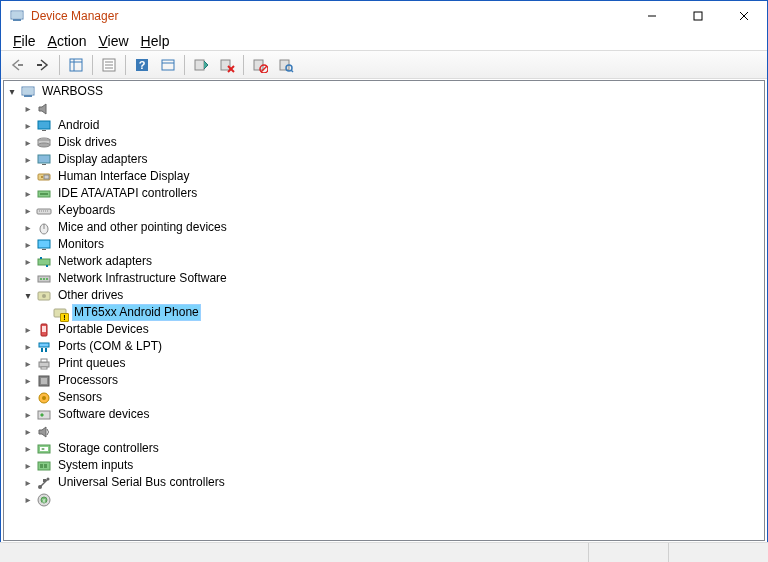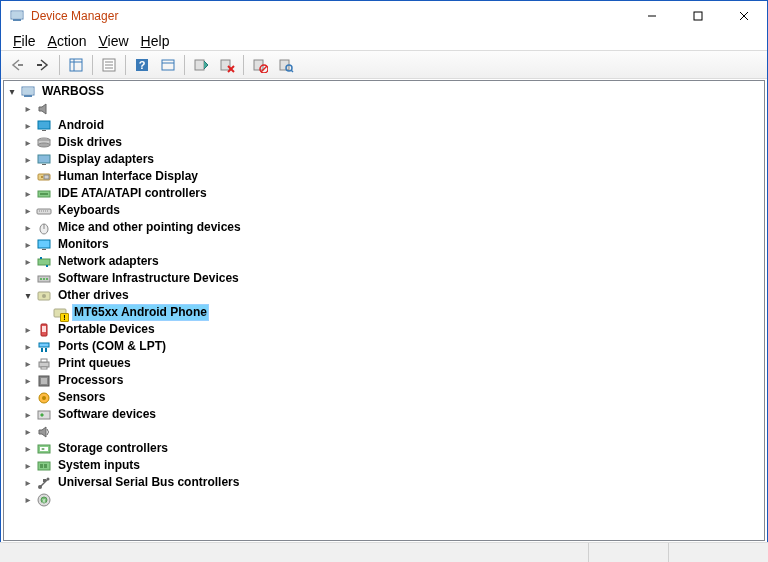--- a/index.html
+++ b/index.html
@@ -20,21 +20,21 @@
   .tb-btn { width:24px; height:22px; display:flex; align-items:center; justify-content:center; border:1px solid transparent; }
   
   .tree-area { position:absolute; top:80px; left:3px; right:3px; bottom:21px; border:1px solid #828790; overflow:auto; background:#fff;}
   .tree { padding: 2px 0; font-size:12px; user-select:none; }
   .node { display:flex; align-items:center; height:17px; line-height:17px; white-space:nowrap; }
   .expander { width:16px; text-align:center; font-size:10px; color:#6a6a6a; cursor:pointer; flex-shrink:0;}
   .expander.open { color:#404040; }
   .blank { width:16px; flex-shrink:0; display:inline-block;}
   .dev-icon { width:16px; height:16px; margin-right:4px; flex-shrink:0; display:flex; align-items:center; justify-content:center; position:relative;}
   .dev-icon svg { width:16px; height:16px; }
-  .label { padding: 0 2px; font-weight: bold; }
+  .label { padding: 0 2px; }
   .label.selected { background:#7dd3fc; border:1px solid #99d1ff; padding:0 1px; line-height:15px;}
   
   .statusbar { position:absolute; bottom:0; left:0; right:0; height:20px; background:#f0f0f0; border-top:1px solid #dcdcdc;}
   .statusbar .cell { position:absolute; top:0; bottom:0; border-left:1px solid #d0d0d0; }
   .statusbar .cell.c1 { right:0; width:100px;}
   .statusbar .cell.c2 { right:100px; width:80px;}
   
   .warn-badge { position:absolute; right:-1px; bottom:-1px; width:9px; height:9px; background:#ffd800; border:1px solid #b09000; border-radius:1px; font-size:7px; line-height:7px; text-align:center; color:#000; font-weight:bold;}
 </style>
 </head>
@@ -261,21 +261,21 @@
         <span class="label">Network adapters</span>
       </div>
       <div class="node">
         <span class="blank"></span>
         <span class="expander">▸</span>
         <span class="dev-icon">
           <svg viewBox="0 0 16 16">
             <use href="#i-netinfra"></use>
           </svg>
         </span>
-        <span class="label">Software Infrastructure Devices</span>
+        <span class="label">Network Infrastructure Software</span>
       </div>
       <div class="node">
         <span class="blank"></span>
         <span class="expander open">▾</span>
         <span class="dev-icon">
           <svg viewBox="0 0 16 16">
             <use href="#i-other"></use>
           </svg>
         </span>
         <span class="label">Other drives</span>

